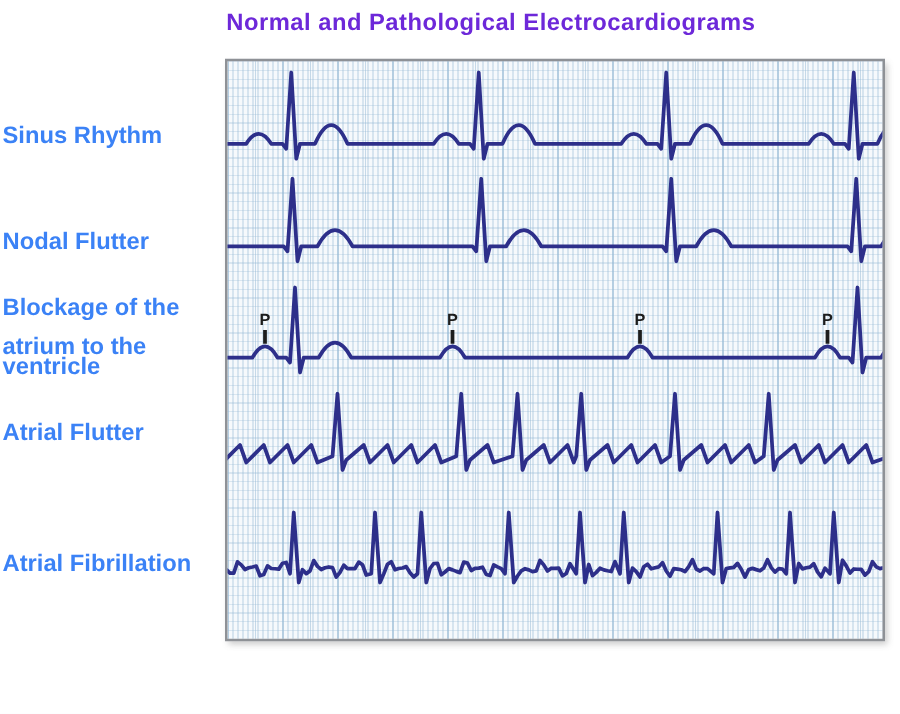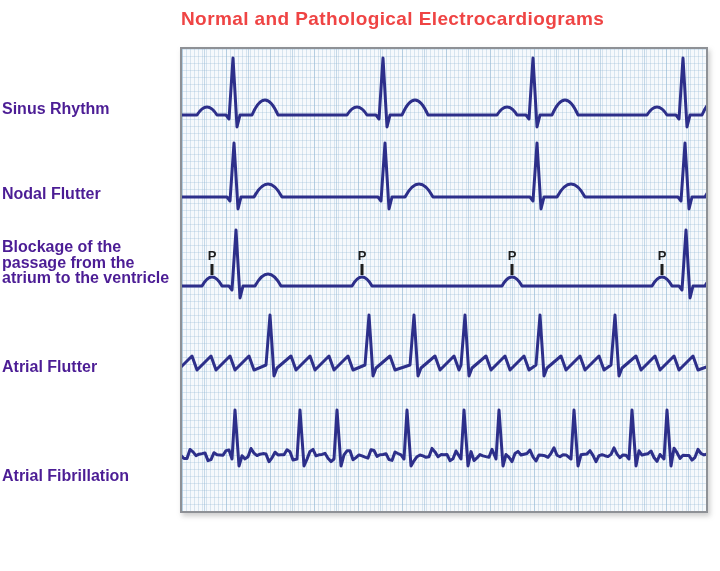--- a/index.html
+++ b/index.html
@@ -2,25 +2,25 @@
 <html><head>
 <meta charset="utf-8">
 <style>
   html,body{margin:0;padding:0;}
   body{
     width:720px;height:571px;position:relative;background:#ffffff;
     font-family:"Liberation Sans", sans-serif;overflow:hidden;
   }
   .title{
     position:absolute;left:181px;top:8px;width:530px;
-    font-size:19px;font-weight:bold;letter-spacing:.4px;color:#ef4444;
+    font-size:19px;font-weight:bold;letter-spacing:.4px;color:#6d28d9;
   }
   .row-label{
     position:absolute;left:2px;width:176px;
-    font-size:16px;font-weight:bold;color:#4c1d95;line-height:15.5px;
+    font-size:19px;font-weight:bold;color:#3b82f6;line-height:15.5px;
   }
   .ecg-panel{
     position:absolute;left:180px;top:47px;width:524px;height:462px;
     border:2px solid #8e9196;
     background-color:#f6f9fc;
     background-image:
       repeating-linear-gradient(to right, rgba(148,184,212,0.50) 0 1px, transparent 1px 22px),
       repeating-linear-gradient(to right, rgba(148,184,212,0.32) 0 1px, transparent 1px 4px),
       repeating-linear-gradient(to bottom, rgba(148,184,212,0.30) 0 1px, transparent 1px 7px);
     box-shadow:2px 3px 5px rgba(110,110,110,.35);
@@ -31,27 +31,27 @@
 <body>
 
 <div class="title">Normal and Pathological Electrocardiograms</div>
 
 <div class="row-label" style="top:101px">Sinus Rhythm</div>
 
 <div class="row-label" style="top:186px">Nodal Flutter</div>
 
 <div class="row-label" style="top:239px">
   <span>Blockage of the</span><br>
-  <span>passage from the</span><br>
+  <br>
   <span>atrium to the ventricle</span>
 </div>
 
-<div class="row-label" style="top:359px">Atrial Flutter</div>
+<div class="row-label" style="top:339px">Atrial Flutter</div>
 
-<div class="row-label" style="top:468px">Atrial Fibrillation</div>
+<div class="row-label" style="top:444px">Atrial Fibrillation</div>
 
 <div class="ecg-panel">
   <svg preserveAspectRatio="none" viewBox="0 0 524 462">
       <path d="M -4 66 L 15 66 Q 25 50 35 66 L 44 66 L 47 70 L 51 9 L 55 78 L 58 66 L 70 66 Q 83 36 96 66 L 165 66 Q 175 50 185 66 L 194 66 L 197 70 L 201 9 L 205 78 L 208 66 L 220 66 Q 233 36 246 66 L 315 66 Q 325 50 335 66 L 344 66 L 347 70 L 351 9 L 355 78 L 358 66 L 370 66 Q 383 36 396 66 L 465 66 Q 475 50 485 66 L 494 66 L 497 70 L 501 9 L 505 78 L 508 66 L 520 66 Q 533 36 546 66 L 530 66" fill="none" stroke="#2d2f8a" stroke-width="3" stroke-linejoin="round" stroke-linecap="round"></path>
       <path d="M -4 148 L 45 148 L 48 152 L 52 94 L 56 160 L 59 148 L 72 148 Q 86 122 100 148 L 196 148 L 199 152 L 203 94 L 207 160 L 210 148 L 223 148 Q 237 122 251 148 L 348 148 L 351 152 L 355 94 L 359 160 L 362 148 L 375 148 Q 389 122 403 148 L 496 148 L 499 152 L 503 94 L 507 160 L 510 148 L 523 148 Q 537 122 551 148 L 530 148" fill="none" stroke="#2d2f8a" stroke-width="3" stroke-linejoin="round" stroke-linecap="round"></path>
       <path d="M -4 237 L 20 237 Q 30 219 40 237 L 47 237 L 50 241 L 54 181 L 58 249 L 61 237 L 73 237 Q 86 213 99 237 L 170 237 Q 180 219 190 237 L 320 237 Q 330 219 340 237 L 470 237 Q 480 219 490 237 L 497 237 L 500 241 L 504 181 L 508 249 L 511 237 L 523 237 Q 536 213 549 237 L 530 237" fill="none" stroke="#2d2f8a" stroke-width="3" stroke-linejoin="round" stroke-linecap="round"></path>
       <line x1="30" y1="215" x2="30" y2="226" stroke="#1d1d1d" stroke-width="3"></line>
       <text x="30" y="211" text-anchor="middle" font-size="13" font-weight="bold" font-family="&quot;Liberation Sans&quot;, sans-serif" fill="#1d1d1d">P</text>
       <line x1="180" y1="215" x2="180" y2="226" stroke="#1d1d1d" stroke-width="3"></line>
       <text x="180" y="211" text-anchor="middle" font-size="13" font-weight="bold" font-family="&quot;Liberation Sans&quot;, sans-serif" fill="#1d1d1d">P</text>

